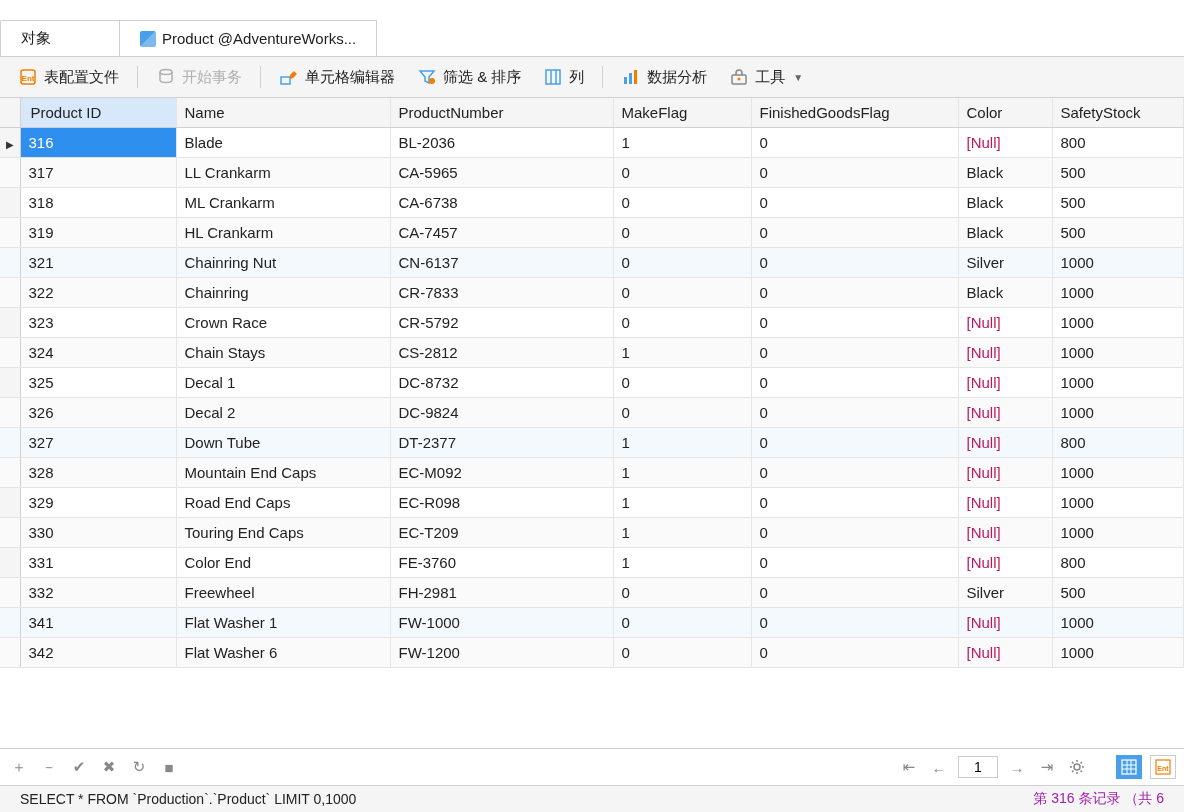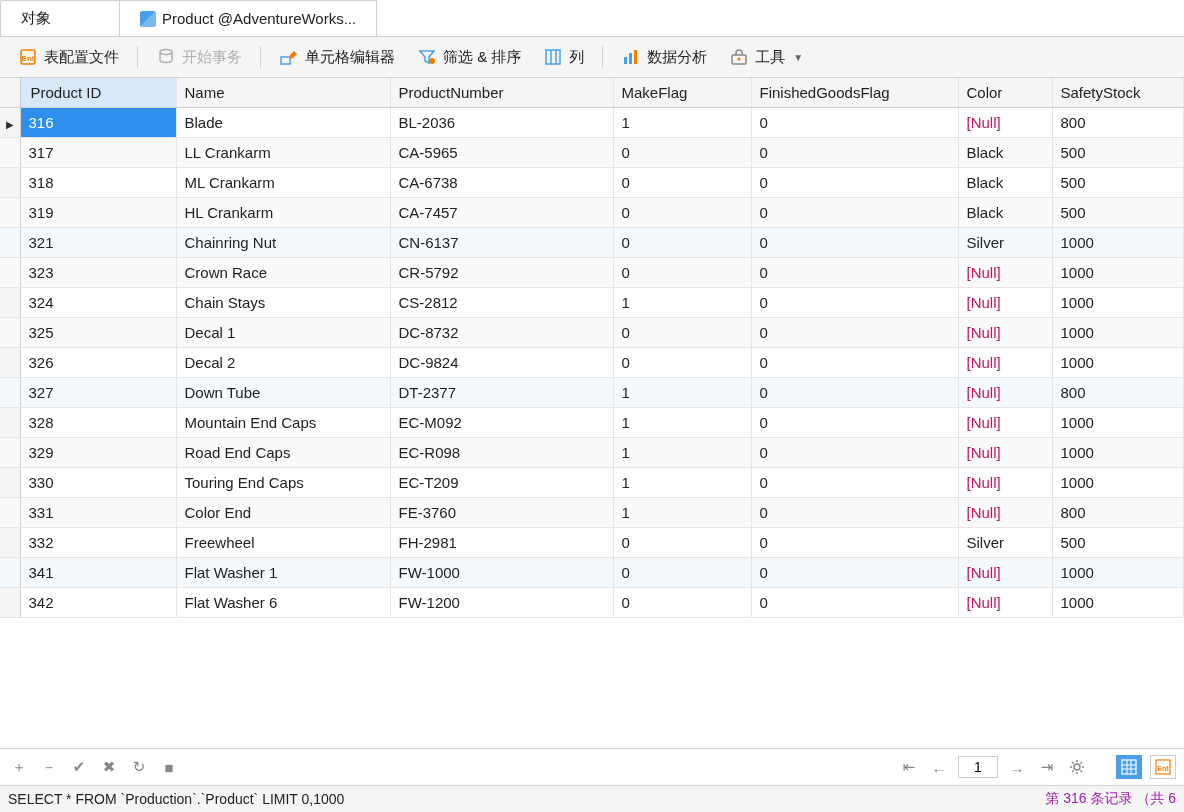--- a/index.html
+++ b/index.html
@@ -1,21 +1,21 @@
 <!DOCTYPE html>
 <html><head>
 <meta charset="utf-8">
 <style>
   * { box-sizing: border-box; }
   html, body { margin: 0; padding: 0; font-family: "Segoe UI", "Microsoft YaHei", sans-serif; font-size: 15px; color: #222; background: #fff; }
   .app { display: flex; flex-direction: column; width: 1184px; height: 812px; overflow: hidden; }
 
   
   .tabs { display: flex; background: #fff; border-bottom: 1px solid #d0d0d0; }
-  .tab { border: 1px solid #d0d0d0; border-bottom: none; padding: 8px 20px; margin-right: -1px; background: #fff; display: flex; align-items: center; gap: 6px; cursor: pointer; min-width: 120px; }
+  .tab { border: 1px solid #d0d0d0; border-bottom: none; padding: 8px 20px; margin-right: -1px; background: #fff; display: flex; align-items: center; gap: 6px; cursor: pointer; min-width: 120px; margin-top: 20px; }
   .tab.first { border-top-left-radius: 2px; }
   .tab.active { background: #fff; position: relative; z-index: 1; }
   .tab-icon { width: 16px; height: 16px; background: linear-gradient(135deg, #4aa0e8 0%, #4aa0e8 50%, #7db9ec 50%, #7db9ec 100%); border-radius: 2px; }
 
   
   .toolbar { display: flex; align-items: center; background: #f5f5f5; border-bottom: 1px solid #d0d0d0; padding: 6px 10px; gap: 6px; }
   .tb-btn { display: flex; align-items: center; gap: 6px; padding: 4px 8px; border-radius: 3px; cursor: pointer; }
   .tb-btn.disabled { color: #b0b0b0; cursor: default; }
   .tb-sep { width: 1px; height: 22px; background: #d0d0d0; margin: 0 4px; }
   .tb-icon { width: 20px; height: 20px; display: inline-flex; align-items: center; justify-content: center; }
@@ -42,21 +42,21 @@
 
   
   .bottombar { display: flex; align-items: center; gap: 8px; padding: 6px 8px; border-top: 1px solid #d0d0d0; background: #fff; }
   .bb-btn { width: 22px; height: 22px; display: inline-flex; align-items: center; justify-content: center; color: #888; cursor: pointer; border-radius: 2px; }
   .bb-spacer { flex: 1; }
   .bb-input { width: 40px; text-align: center; border: 1px solid #ccc; padding: 2px; font-size: 14px; }
   .bb-view { width: 26px; height: 24px; display: inline-flex; align-items: center; justify-content: center; border: 1px solid #ccc; cursor: pointer; }
   .bb-view.active { background: #4aa0e8; color: #fff; border-color: #4aa0e8; }
 
   
-  .statusbar { display: flex; align-items: center; padding: 4px 8px; background: #f5f5f5; border-top: 1px solid #d0d0d0; font-size: 14px; }
+  .statusbar { display: flex; align-items: center; padding: 4px 20px; background: #f5f5f5; border-top: 1px solid #d0d0d0; font-size: 14px; }
   .statusbar .right { margin-left: auto; color: #a21caf; }
 </style>
 </head>
 <body>
 
 <div class="app">
 
   <div class="tabs">
     <div class="tab first">
       <span>对象</span>
@@ -206,20 +206,30 @@
             <td>500</td>
           </tr>
           <tr class="blueish">
             <td class="row-head"></td>
             <td>321</td>
             <td>Chainring Nut</td>
             <td>CN-6137</td>
             <td>0</td>
             <td>0</td>
             <td>Silver</td>
+            <td>1000</td>
+          </tr>
+          <tr>
+            <td class="row-head"></td>
+            <td>322</td>
+            <td>Chainring</td>
+            <td>CR-7833</td>
+            <td>0</td>
+            <td>0</td>
+            <td>Black</td>
             <td>1000</td>
           </tr>
           <tr>
             <td class="row-head"></td>
             <td>323</td>
             <td>Crown Race</td>
             <td>CR-5792</td>
             <td>0</td>
             <td>0</td>
             <td class="null">[Null]</td>

